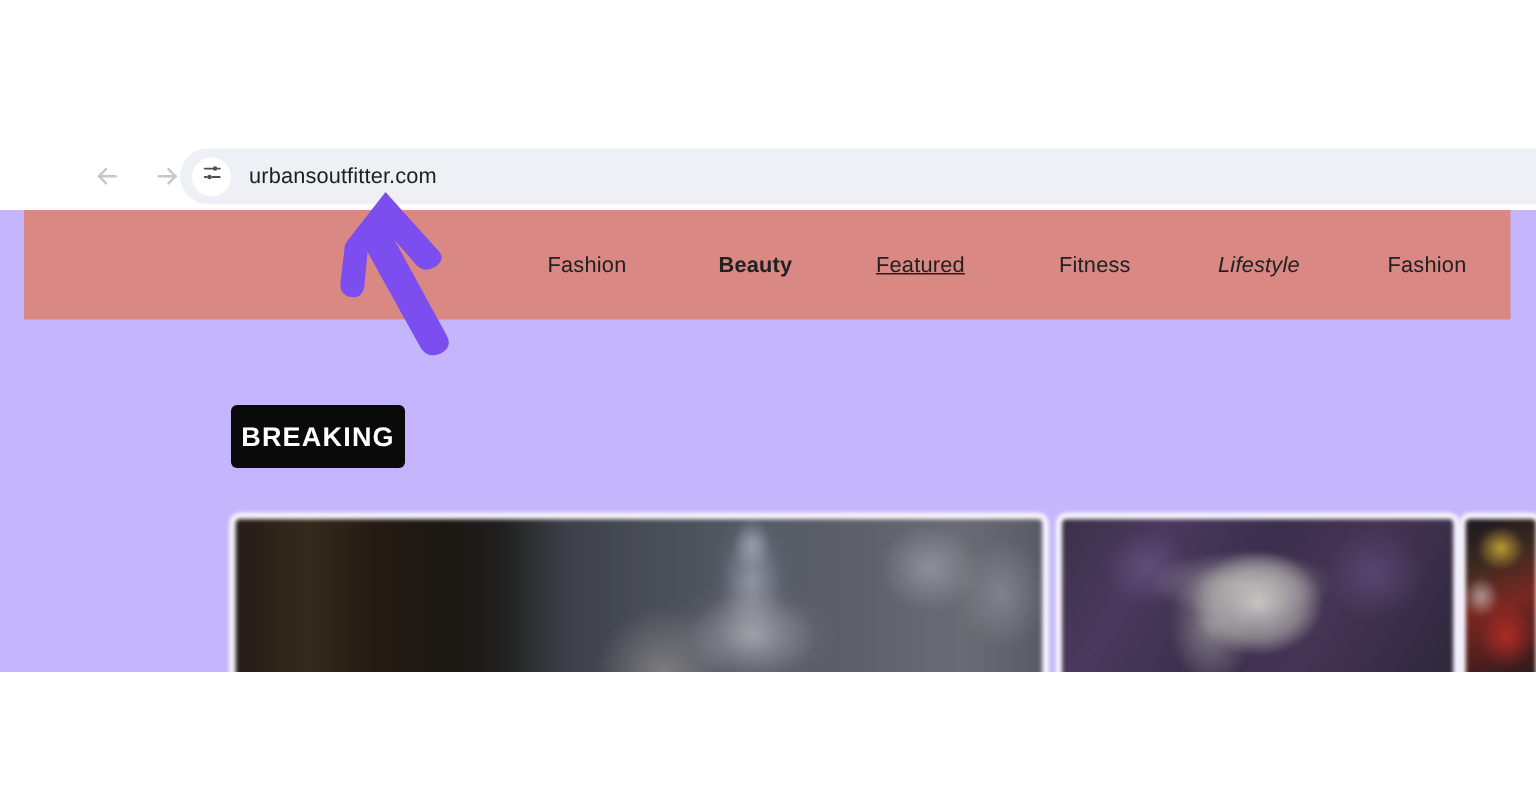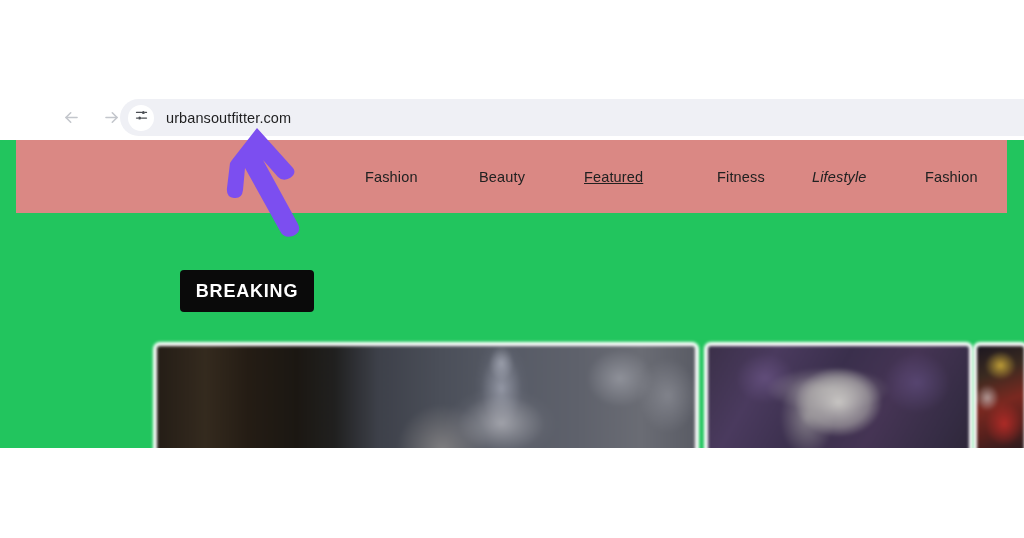--- a/index.html
+++ b/index.html
@@ -95,21 +95,21 @@
     flex: none;
   }
 
   
   #page-viewport {
     position: absolute;
     left: 0;
     top: 45px;
     width: 1024px;
     height: 308px;
-    background: #22c55e;
+    background: #c4b5fd;
     overflow: hidden;
   }
 
   
   #site-nav {
     position: absolute;
     left: 16px;
     top: 0;
     width: 991px;
     height: 73px;
@@ -123,28 +123,27 @@
     color: #212121;
     white-space: nowrap;
     letter-spacing: 0.15px;
   }
 
   
   #breaking-badge {
     position: absolute;
     left: 154px;
     top: 130px;
-    width: 134px;
+    width: 116px;
     height: 42px;
     background: #0a0a0a;
     border-radius: 4px;
     display: flex;
     align-items: center;
     justify-content: center;
-    margin-left: 26px;
   }
   #breaking-label {
     color: #ffffff;
     font-size: 18px;
     font-weight: bold;
     letter-spacing: 0.8px;
   }
 
   
   .card {
@@ -262,23 +261,23 @@
           </svg>
         </span>
       </div>
     </div>
   </div>
 
   <div id="page-viewport">
 
     <div id="site-nav">
       <a class="nav-link" style="left:349px;">Fashion</a>
-      <a class="nav-link" style="left:463px;">Beauty</a>
+      <a class="nav-link" style="left:463px;font-weight:bold;">Beauty</a>
       <a class="nav-link" style="left:568px;text-decoration:underline;">Featured</a>
-      <a class="nav-link" style="left:690px;margin-left:11px;">Fitness</a>
+      <a class="nav-link" style="left:690px;">Fitness</a>
       <a class="nav-link" style="left:796px;font-style:italic;">Lifestyle</a>
       <a class="nav-link" style="left:909px;">Fashion</a>
     </div>
 
     <div id="breaking-badge">
       <span id="breaking-label">BREAKING</span>
     </div>
 
     <div class="card" id="card-capitol"></div>
     <div class="card" id="card-anime"></div>

